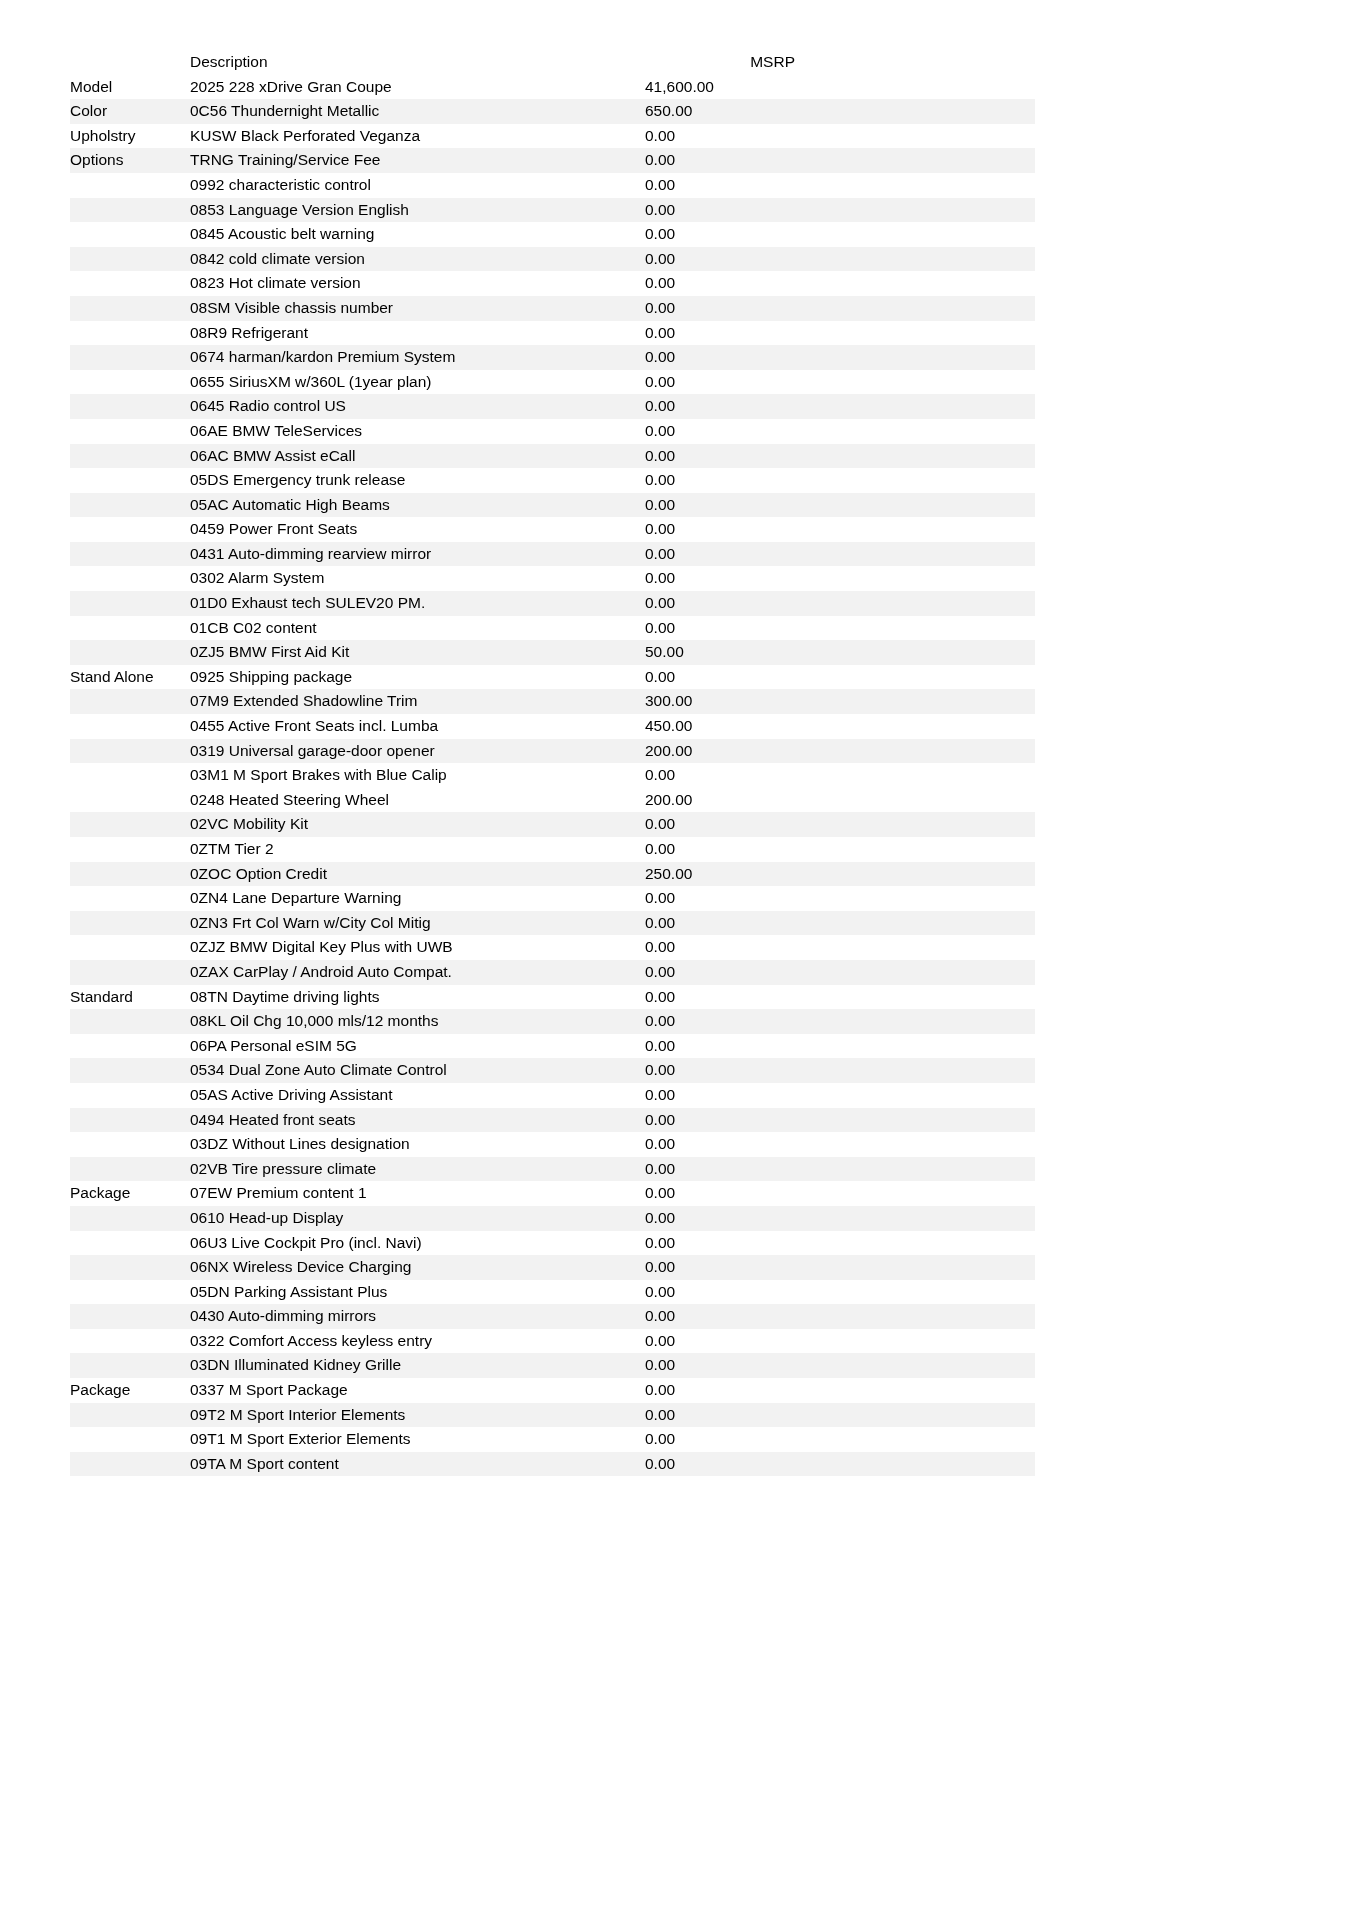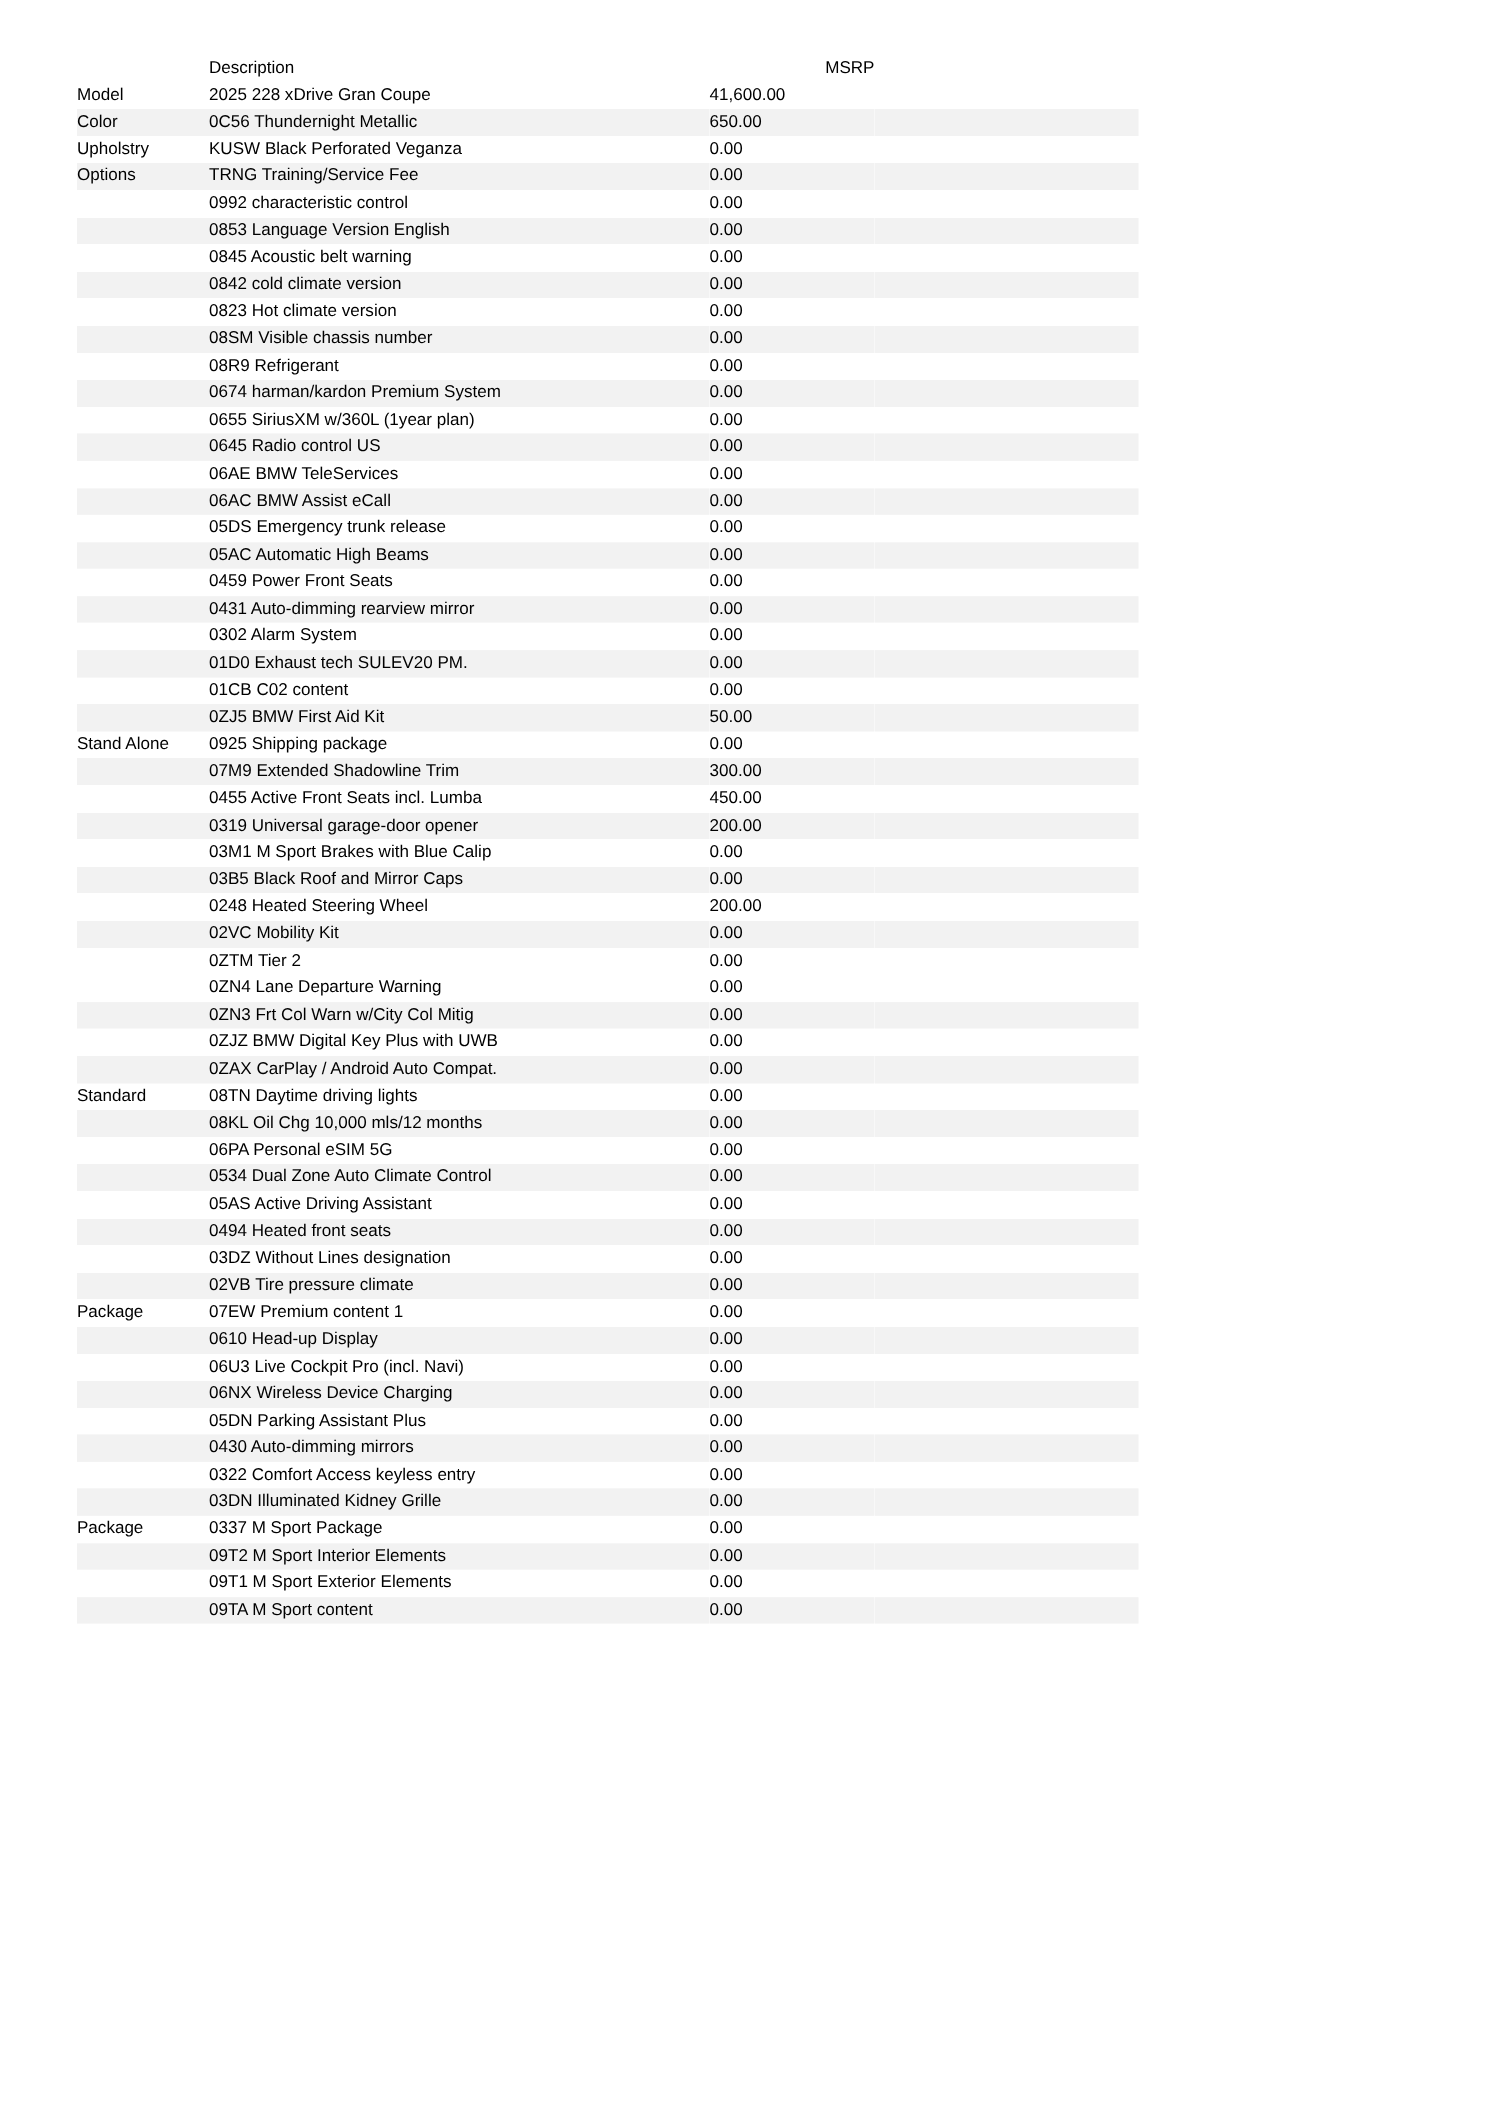--- a/index.html
+++ b/index.html
@@ -243,42 +243,42 @@
     <td class="cell-description">0319 Universal garage-door opener</td>
     <td class="cell-msrp">200.00</td>
     <td class="cell-filler"></td>
   </tr>
           <tr>
     <td class="cell-category"></td>
     <td class="cell-description">03M1 M Sport Brakes with Blue Calip</td>
     <td class="cell-msrp">0.00</td>
     <td class="cell-filler"></td>
   </tr>
-          <tr class="striped">
-    <td class="cell-category"></td>
-    <td class="cell-description">03B5 Black Roof and Mirror Caps</td>
-    <td class="cell-msrp">0.00</td>
-    <td class="cell-filler"></td>
-  </tr>
           <tr>
     <td class="cell-category"></td>
     <td class="cell-description">0248 Heated Steering Wheel</td>
     <td class="cell-msrp">200.00</td>
     <td class="cell-filler"></td>
   </tr>
           <tr class="striped">
     <td class="cell-category"></td>
     <td class="cell-description">02VC Mobility Kit</td>
     <td class="cell-msrp">0.00</td>
     <td class="cell-filler"></td>
   </tr>
           <tr>
     <td class="cell-category"></td>
     <td class="cell-description">0ZTM Tier 2</td>
     <td class="cell-msrp">0.00</td>
+    <td class="cell-filler"></td>
+  </tr>
+          <tr class="striped">
+    <td class="cell-category"></td>
+    <td class="cell-description">0ZOC Option Credit</td>
+    <td class="cell-msrp">250.00</td>
     <td class="cell-filler"></td>
   </tr>
           <tr>
     <td class="cell-category"></td>
     <td class="cell-description">0ZN4 Lane Departure Warning</td>
     <td class="cell-msrp">0.00</td>
     <td class="cell-filler"></td>
   </tr>
           <tr class="striped">
     <td class="cell-category"></td>

